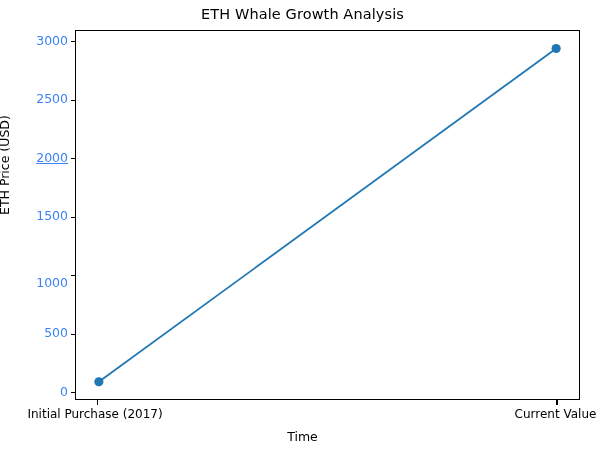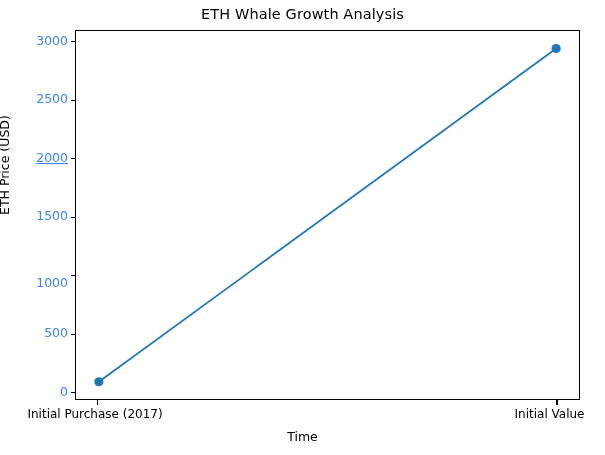--- a/index.html
+++ b/index.html
@@ -125,20 +125,20 @@
       <div class="ylab-wrap" style="top: 149.675px; text-decoration: underline;">2000</div>
       <div class="ylab-wrap" style="top: 91.1865px; text-align: right;">2500</div>
       <div class="ylab-wrap" style="top: 32.6978px;">3000</div>
     </div>
   <div id="xtick-marks">
       <div class="xtick-mark" style="left: 97.4045px; top: 400px;"></div>
       <div class="xtick-mark" style="left: 556.495px; top: 400px;"></div>
     </div>
   <div id="xtick-labels">
       <div class="xtick-label" style="top: 407px; left: 27.4545px;">Initial Purchase (2017)</div>
-      <div class="xtick-label" style="top: 407px; left: 514.545px;">Initial Value</div>
+      <div class="xtick-label" style="top: 407px; left: 514.545px;">Current Value</div>
     </div>
 
   <div id="ylabel">ETH Price (USD)</div>
 
   <div id="xlabel">Time</div>
 
 </div>
 
 </body></html>

